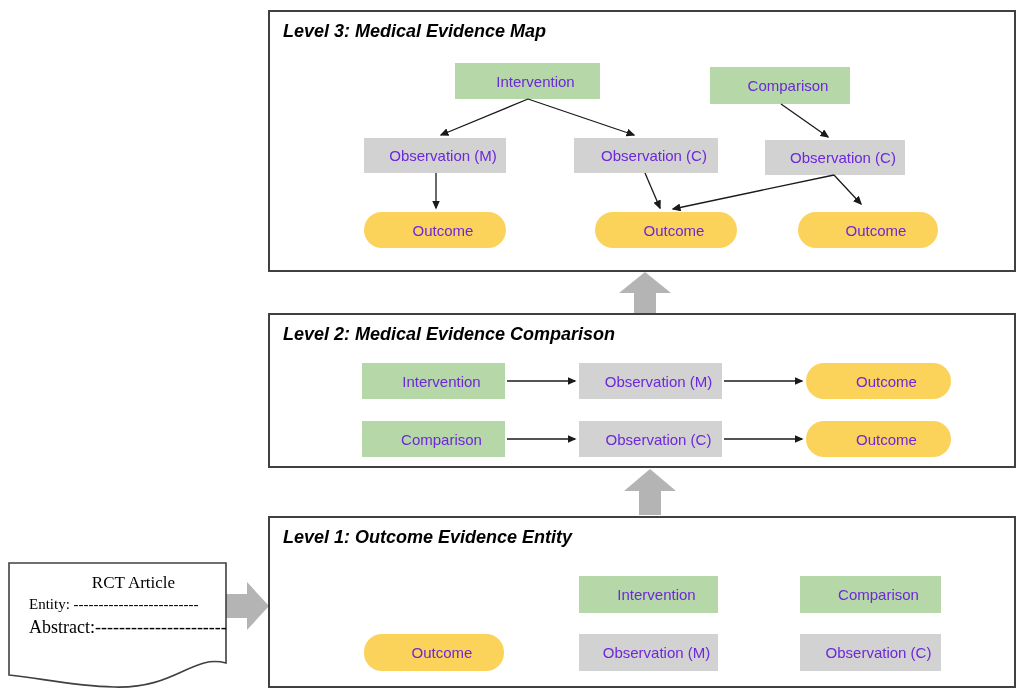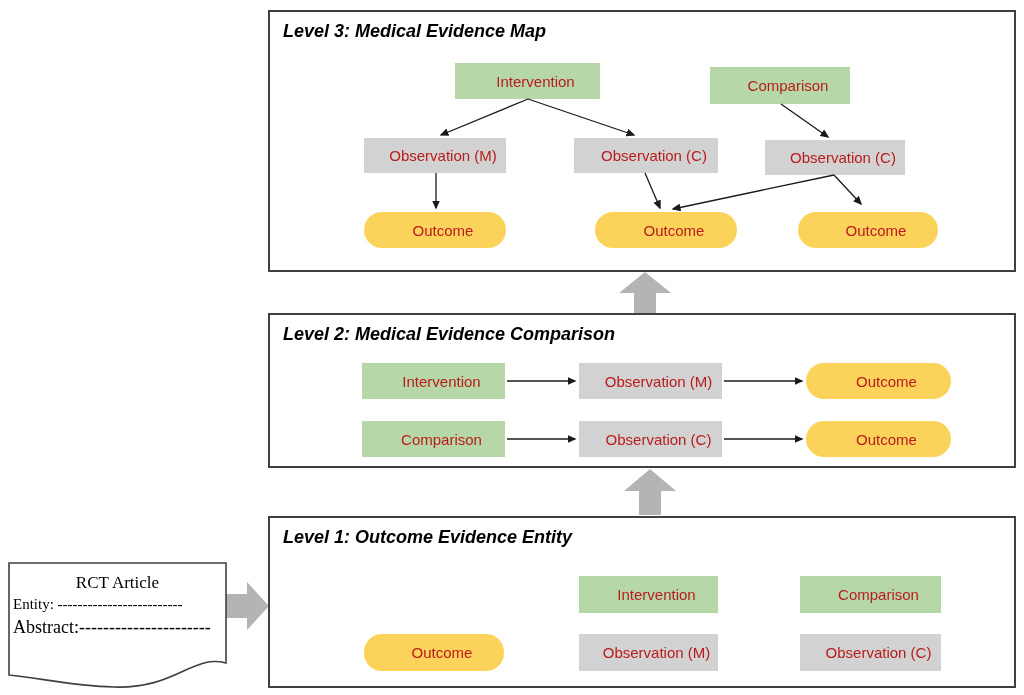--- a/index.html
+++ b/index.html
@@ -10,34 +10,34 @@
   .level-box {
     position:absolute; border:2px solid #404040; background:#ffffff;
     box-sizing:border-box; z-index:2;padding-left:23px;
   }
   .level-title {
     position:absolute; left:13px; top:9px; font-weight:bold; font-style:italic;
     font-size:18px; color:#000; white-space:nowrap;
   }
   .node {
     position:absolute; display:flex; align-items:center; justify-content:center;
-    font-size:15px; color:#b91c1c; box-sizing:border-box; z-index:4; white-space:nowrap;padding-left:16px;
+    font-size:15px; color:#6d28d9; box-sizing:border-box; z-index:4; white-space:nowrap;padding-left:16px;
   }
   .node.green  { background:#B6D7A8; }
   .node.yellow { background:#FBD35B;border-radius:18px; }
   .node.gray   { background:#D2D2D2; }
   .node.blue   { background:#9CC3E6; border:1px solid #86aed3; }
   svg.overlay { position:absolute; left:0; top:0; z-index:5; pointer-events:none; }
   svg.underlay { position:absolute; left:0; top:0; z-index:1; pointer-events:none; }
   .edge { stroke:#1a1a1a; stroke-width:1.3; fill:none; }
   .block-arrow { fill:#B4B4B4; }
   .doc-shape { fill:#ffffff; stroke:#404040; stroke-width:1.6; }
   .doc-text {
     position:absolute; font-family:"Liberation Serif", serif; color:#000;
-    z-index:6; white-space:nowrap;
+    z-index:6; white-space:nowrap;margin-left:16px;
   }
   .doc-title { left:9px; top:573px; width:217px; text-align:center; font-size:17px; }
   .doc-line1 { left:13px; top:596px; font-size:15px; }
   .doc-line2 { left:13px; top:617px; font-size:18px; }
 </style>
 </head>
 <body>
 
 <div class="canvas">
 

